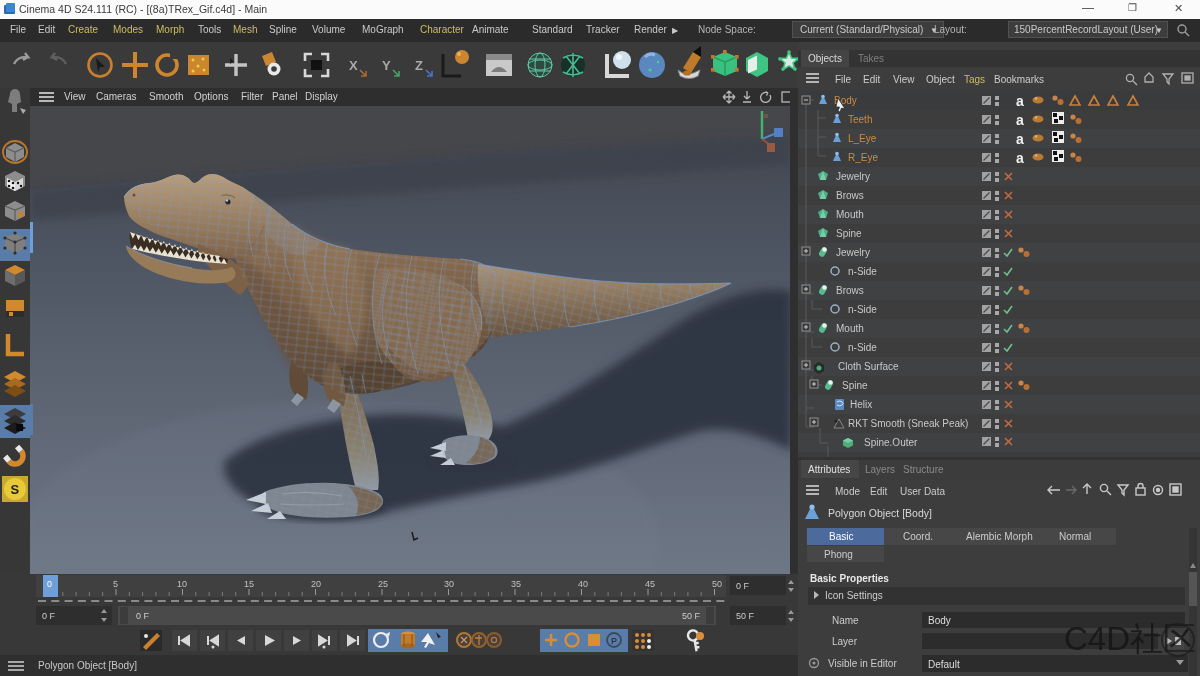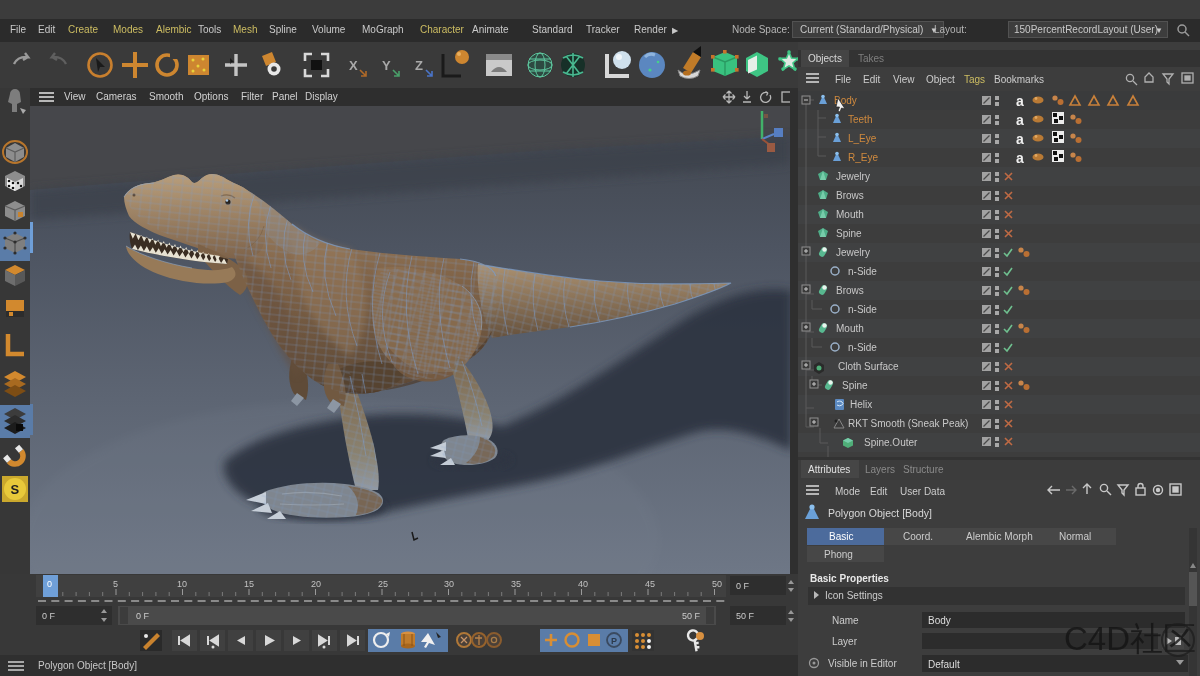--- a/index.html
+++ b/index.html
@@ -27,39 +27,49 @@
 #rightpanel { left:798px; top:42px; width:422px; height:634px; background:#7dd3fc; }
 
 #timeline { left:0; top:574px; width:798px; height:102px; background:#383838; }
 #statusbar { left:0; top:655px; width:798px; height:21px; background:#2f2f2f; }
 .t10 { font-size:10px; color:#c8c8c8; }
 </style>
 </head>
 <body>
 <div id="page">
 
+  <div class="abs" id="titlebar">
+    <svg class="abs" style="left:4px;top:3px" width="13" height="13" viewBox="0 0 13 13">
+        <rect x="0" y="2" width="11" height="9" rx="1" fill="#2a6bb0"></rect>
+        <rect x="2" y="0" width="9" height="9" rx="1" fill="#3b86d4"></rect>
+      </svg>
+    <span class="abs txt">Cinema 4D S24.111 (RC) - [(8a)TRex_Gif.c4d] - Main</span>
+    <span class="abs" style="left:1082px;top:1px;color:#4a4a4a;font-size:12px">—</span>
+    <span class="abs" style="left:1128px;top:2px;color:#4a4a4a;font-size:10px">❐</span>
+    <span class="abs" style="left:1174px;top:2px;color:#4a4a4a;font-size:11px">✕</span>
+  </div>
 
   <div class="abs" id="menubar">
     <span class="mi" style="left:10px">File</span>
     <span class="mi" style="left:38px">Edit</span>
     <span class="mi y" style="left:68px">Create</span>
     <span class="mi y" style="left:113px">Modes</span>
-    <span class="mi y" style="left:156px">Alembic</span>
+    <span class="mi y" style="left:156px">Morph</span>
     <span class="mi" style="left:198px">Tools</span>
     <span class="mi y" style="left:233px">Mesh</span>
     <span class="mi" style="left:269px">Spline</span>
     <span class="mi" style="left:312px">Volume</span>
     <span class="mi" style="left:362px">MoGraph</span>
     <span class="mi y" style="left:420px">Character</span>
     <span class="mi" style="left:472px">Animate</span>
     <span class="mi" style="left:532px">Standard</span>
     <span class="mi" style="left:586px">Tracker</span>
     <span class="mi" style="left:634px">Render</span>
     <span class="mi" style="left:672px;font-size:8px;top:7px">▶</span>
-    <span class="mi" style="left:732px;color:#b5b5b5">Node Space:</span>
+    <span class="mi" style="left:698px;color:#b5b5b5">Node Space:</span>
     <div class="abs" style="left:792px;top:2px;width:152px;height:17px;background:#3d3d3d;border:1px solid #525252"></div>
     <span class="mi" style="left:800px">Current (Standard/Physical)</span>
     <span class="mi" style="left:930px;font-size:8px;top:7px">▼</span>
     <span class="mi" style="left:934px;color:#b5b5b5">Layout:</span>
     <div class="abs" style="left:1008px;top:2px;width:160px;height:17px;background:#3d3d3d;border:1px solid #525252"></div>
     <span class="mi" style="left:1014px">150PercentRecordLayout (User)</span>
     <span class="mi" style="left:1155px;font-size:8px;top:7px">▼</span>
     <svg class="abs" style="left:1176px;top:4px" width="14" height="14" viewBox="0 0 14 14">
         <circle cx="6" cy="6" r="4" stroke="#9a9a9a" stroke-width="1.5" fill="none"></circle>
         <path d="M9 9 L13 13" stroke="#9a9a9a" stroke-width="1.5"></path>

